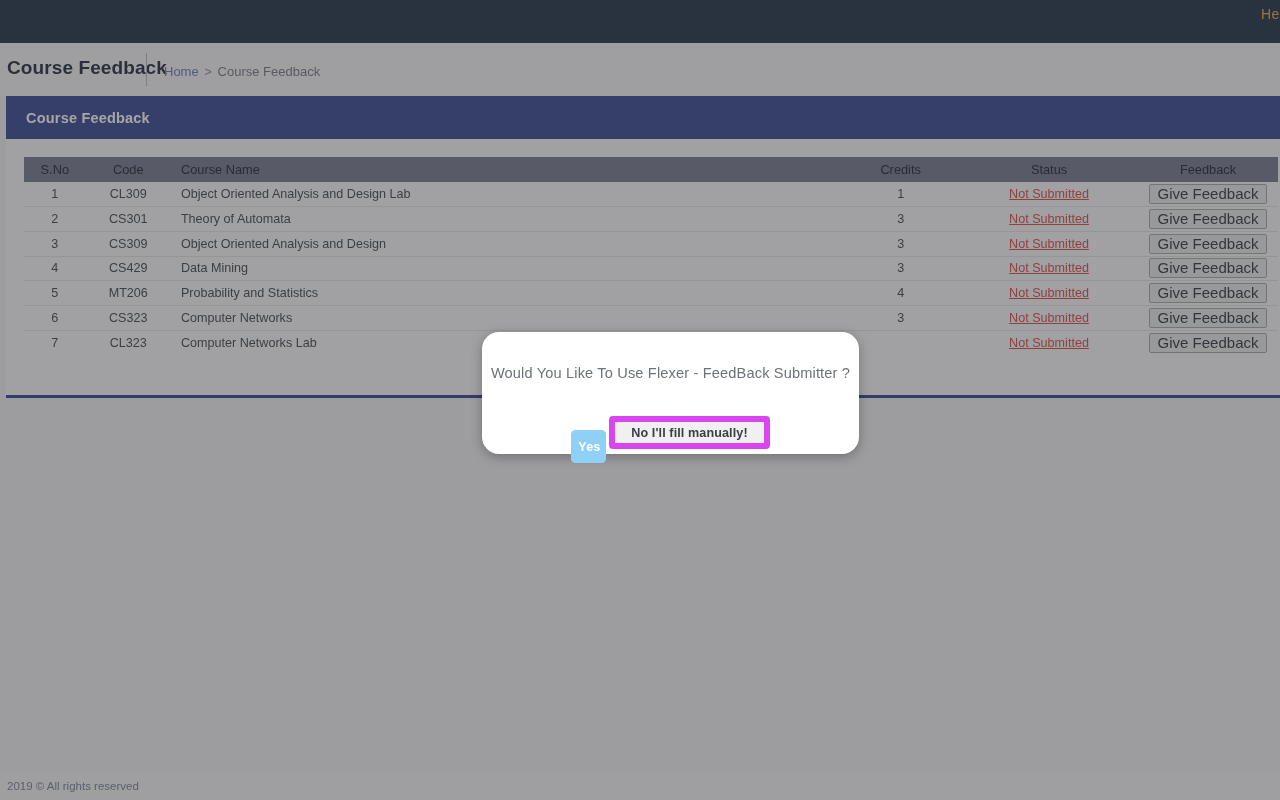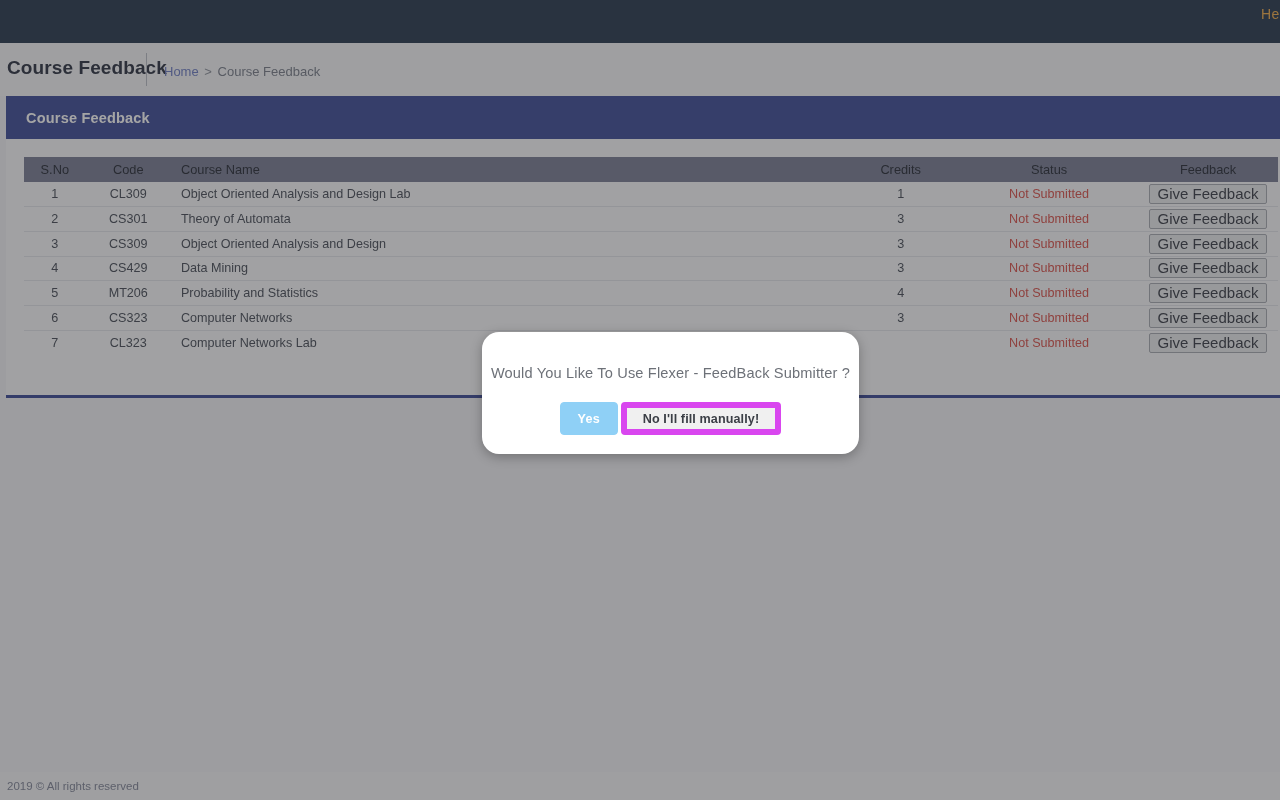--- a/index.html
+++ b/index.html
@@ -128,21 +128,21 @@
   table#feedback-table tbody tr:first-child td { border-top: none; }
   td.col-name, th.col-name { text-align: left !important; padding-left: 10px !important; }
 
   .col-sno   { width: 62px; }
   .col-code  { width: 86px; }
   .col-name  { width: 680px; }
   .col-cred  { width: 120px; }
   .col-stat  { width: 180px; }
   .col-fb    { width: 140px; }
 
-  .status-pending { color: #d9534f; }
+  .status-pending { color: #d9534f; text-decoration: underline; }
 
   button.give-feedback {
     font-family: "Liberation Sans", sans-serif;
     font-size: 15px;
     color: #3b3f4a;
     background: #e9eaee;
     border: 1px solid #a8abb4;
     border-radius: 2px;
     padding: 1px 8px 2px 8px;
     height: 20px;
@@ -206,23 +206,24 @@
   button.modal-btn {
     font-family: "Liberation Sans", sans-serif;
     cursor: pointer;
     border-radius: 4px;
     font-size: 12.6px;
   }
   button#btn-yes {
     background: #8fd0f6;
     border: 1px solid #8fd0f6;
     color: #ffffff;
-    width: 58px; height: 33px;
+    width: 35px; height: 33px;
     font-weight: bold;
     letter-spacing: .2px;
+    margin-top: 28px;
   }
   button#btn-manual {
     background: #f0f0f0;
     border: 6px solid #d946ef;
     color: #3b3f46;
     height: 33px;
     padding: 0 16px;
     font-weight: bold;
     letter-spacing: .1px;
     white-space: nowrap;

